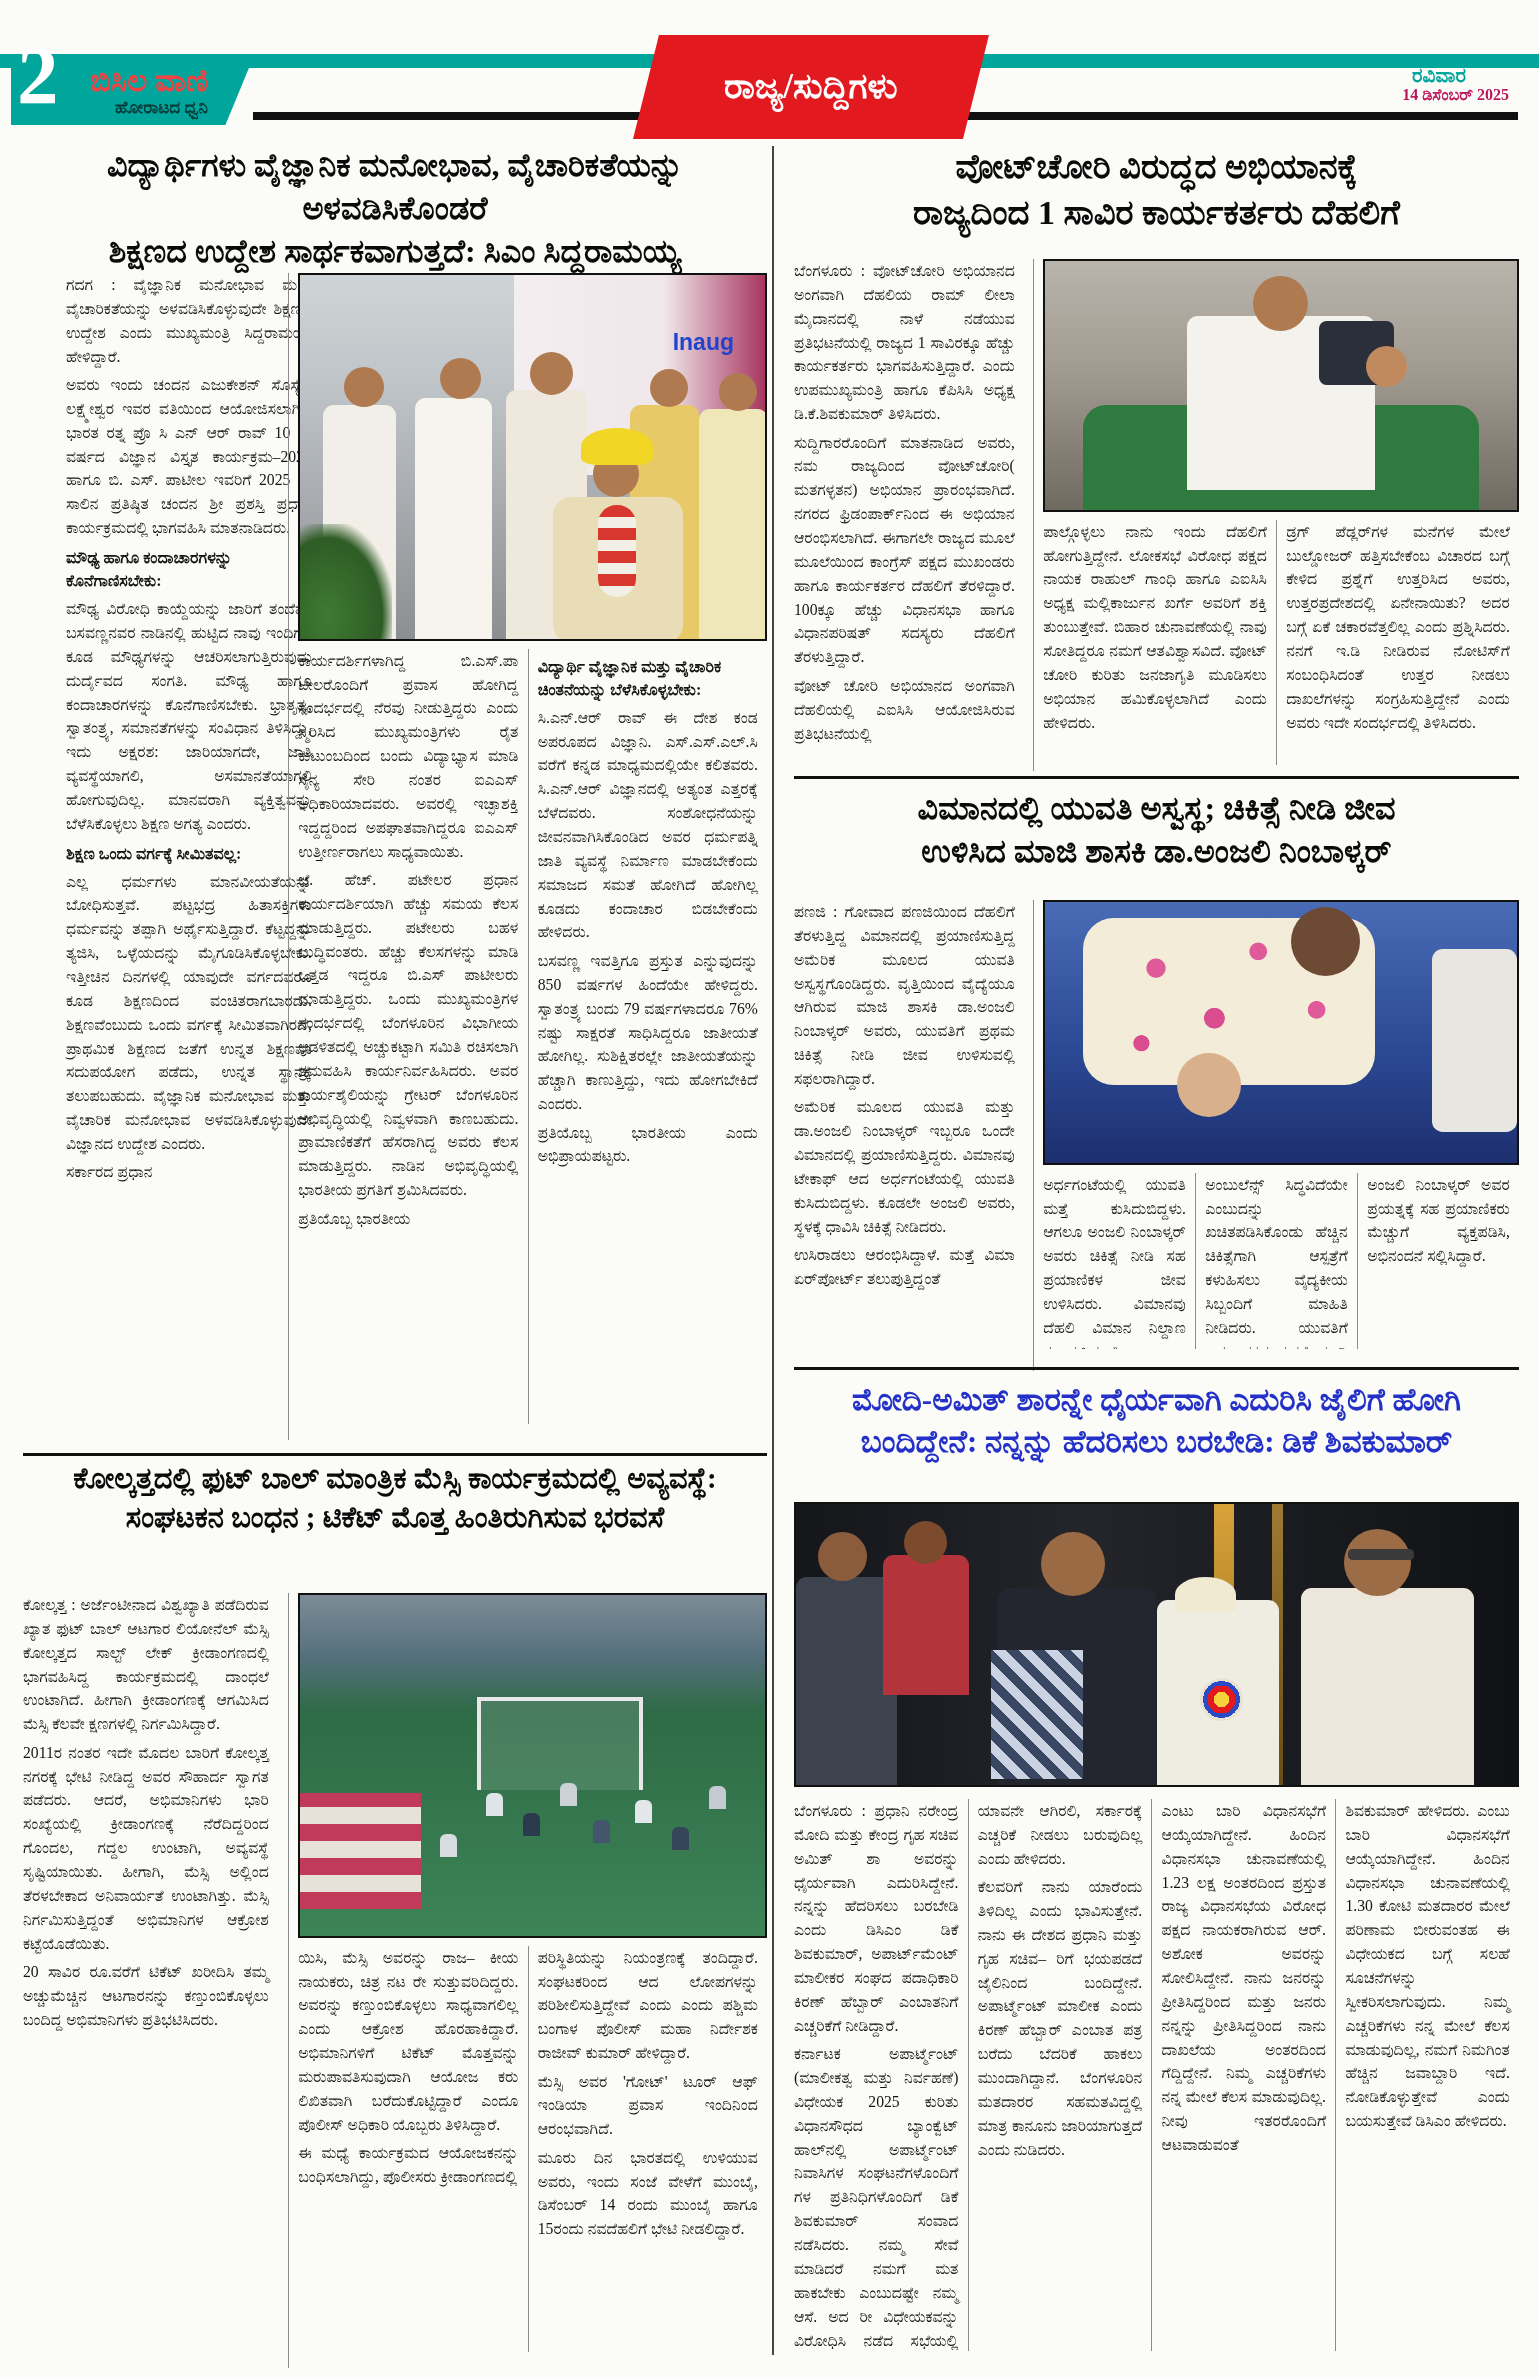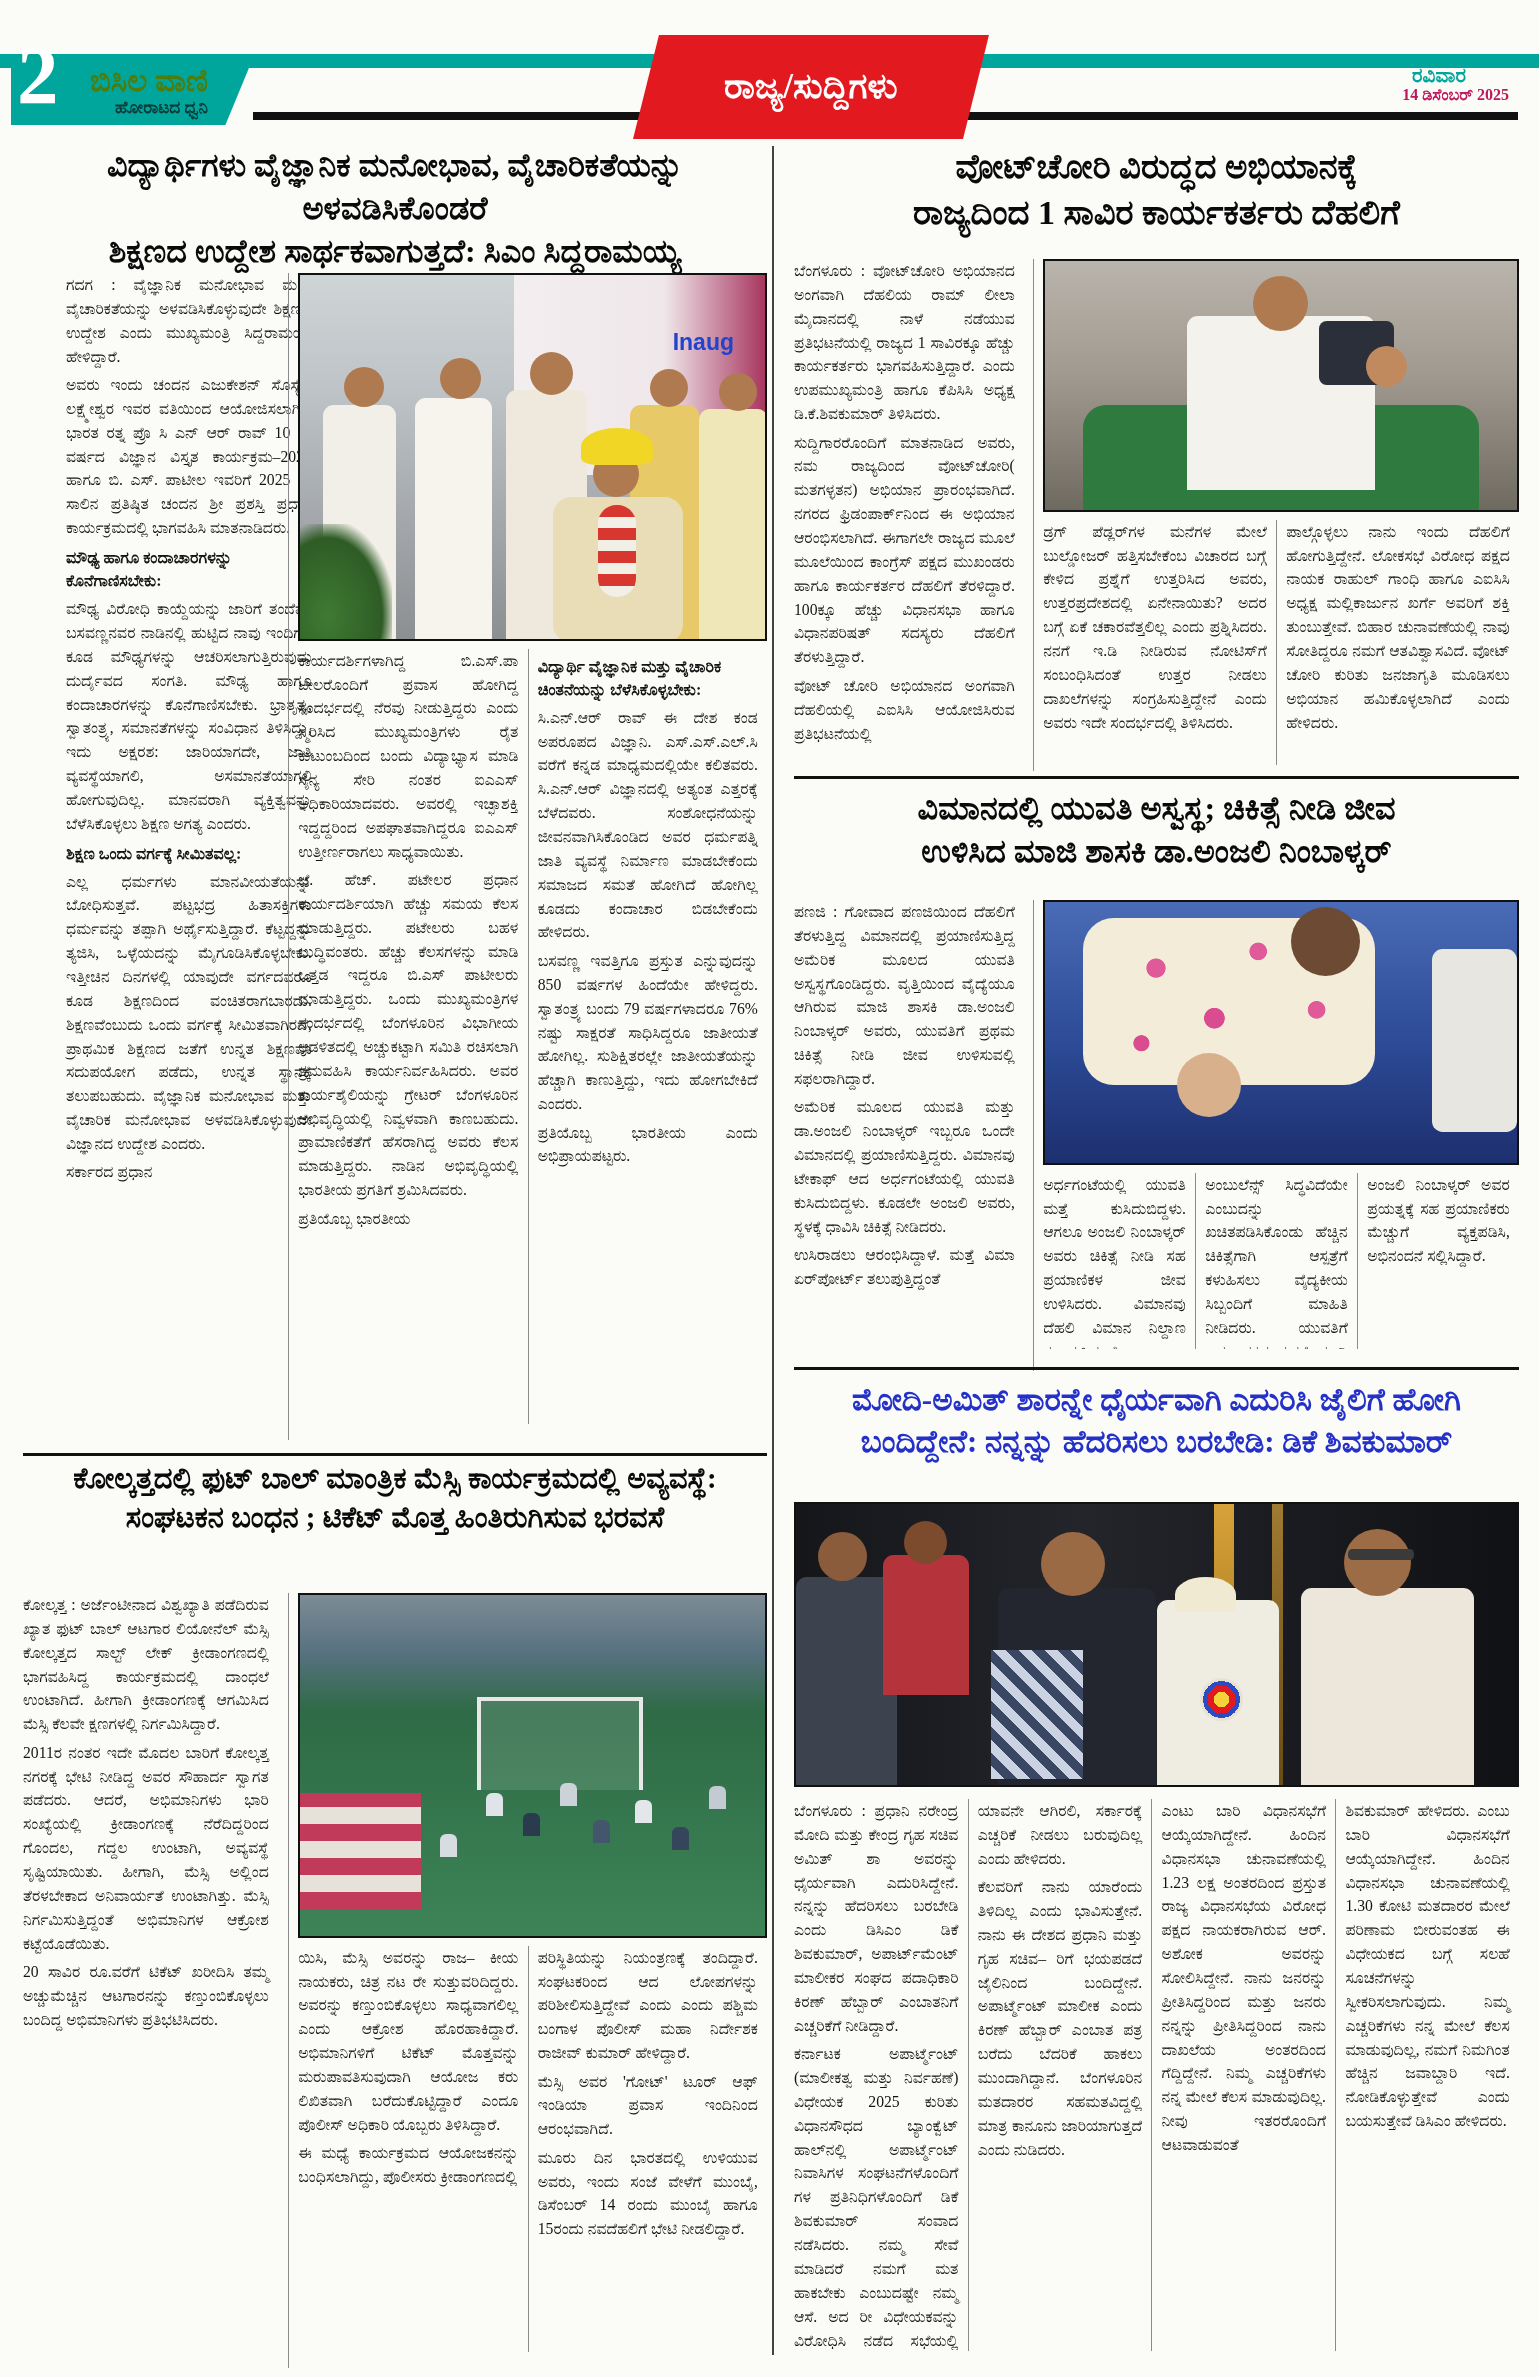--- a/index.html
+++ b/index.html
@@ -7,21 +7,21 @@
     width:1540px;height:2377px;position:relative;
     background:#fbfbf8;color:#141414;
     font-family:"Liberation Serif","DejaVu Sans",serif;
     overflow:hidden;
   }
   
   .teal-band{position:absolute;left:0;top:54px;width:1540px;height:14px;background:#00a69c;}
   .mast-block{position:absolute;left:10.7px;top:54px;width:244px;height:71px;background:#00a69c;
     clip-path:polygon(0 0,100% 0,88% 100%,0 100%);}
   .page-num{position:absolute;left:17px;top:37px;font-size:83px;line-height:77px;font-weight:bold;color:#ffffff;}
-  .mast-title{position:absolute;left:90px;top:63px;font-size:31px;font-weight:bold;color:#4d7c0f;white-space:nowrap;}
+  .mast-title{position:absolute;left:90px;top:63px;font-size:31px;font-weight:bold;color:#ef4444;white-space:nowrap;}
   .mast-tagline{position:absolute;left:115px;top:98px;font-size:17px;font-weight:bold;color:#083a38;white-space:nowrap;}
   .header-rule{position:absolute;left:253px;top:112px;width:1265px;height:7.7px;background:#111;}
   .section-flag{position:absolute;left:646px;top:35px;width:330px;height:104px;background:#e2191f;
     transform:skewX(-14deg);display:flex;align-items:center;justify-content:center;}
   .section-flag span{transform:skewX(14deg);color:#fff;font-size:35px;font-weight:bold;white-space:nowrap;}
   .weekday{position:absolute;right:74px;top:64px;font-size:20px;font-weight:bold;color:#00a69c;}
   .date-line{position:absolute;right:31px;top:86px;font-size:16px;font-weight:bold;color:#be185d;}
   
   .v-divider{position:absolute;left:772px;top:146px;width:1.5px;height:2209px;background:#444;}
   .article{position:absolute;}
@@ -192,24 +192,24 @@
     <div class="photo" style="width:100%;height:253px;">
       <div class="p2-bg"></div>
       <div class="p2-sofa"></div>
       <div class="ph-fig" style="left:30%;top:22%;width:40%;height:70%;background:#f4f2ec;"></div>
       <div class="ph-head" style="left:44%;top:6%;width:55px;height:55px;"></div>
       <div style="position:absolute;left:58%;top:24%;width:16%;height:26%;background:#2b2f3a;border-radius:7.7px;"></div>
       <div class="ph-head" style="left:68%;top:34%;width:41px;height:41px;background:#c08a5e;"></div>
     </div>
     <div class="cols" style="margin-top:7.7px;height:245px;overflow:hidden;">
       <div class="col">
+        <p class="body-text">ಪಾಲ್ಗೊಳ್ಳಲು ನಾನು ಇಂದು ದೆಹಲಿಗೆ ಹೋಗುತ್ತಿದ್ದೇನೆ. ಲೋಕಸಭೆ ವಿರೋಧ ಪಕ್ಷದ ನಾಯಕ ರಾಹುಲ್ ಗಾಂಧಿ ಹಾಗೂ ಎಐಸಿಸಿ ಅಧ್ಯಕ್ಷ ಮಲ್ಲಿಕಾರ್ಜುನ ಖರ್ಗೆ ಅವರಿಗೆ ಶಕ್ತಿ ತುಂಬುತ್ತೇವೆ. ಬಿಹಾರ ಚುನಾವಣೆಯಲ್ಲಿ ನಾವು ಸೋತಿದ್ದರೂ ನಮಗೆ ಆತವಿಶ್ವಾಸವಿದೆ. ವೋಟ್ ಚೋರಿ ಕುರಿತು ಜನಜಾಗೃತಿ ಮೂಡಿಸಲು ಅಭಿಯಾನ ಹಮಿಕೊಳ್ಳಲಾಗಿದೆ ಎಂದು ಹೇಳಿದರು.</p>
+      </div>
+      <div class="col">
         <p class="body-text">ಡ್ರಗ್ ಪೆಡ್ಲರ್‌ಗಳ ಮನೆಗಳ ಮೇಲೆ ಬುಲ್ಡೋಜರ್ ಹತ್ತಿಸಬೇಕೆಂಬ ವಿಚಾರದ ಬಗ್ಗೆ ಕೇಳಿದ ಪ್ರಶ್ನೆಗೆ ಉತ್ತರಿಸಿದ ಅವರು, ಉತ್ತರಪ್ರದೇಶದಲ್ಲಿ ಏನೇನಾಯಿತು? ಅದರ ಬಗ್ಗೆ ಏಕೆ ಚಕಾರವೆತ್ತಲಿಲ್ಲ ಎಂದು ಪ್ರಶ್ನಿಸಿದರು. ನನಗೆ ಇ.ಡಿ ನೀಡಿರುವ ನೋಟಿಸ್‌ಗೆ ಸಂಬಂಧಿಸಿದಂತೆ ಉತ್ತರ ನೀಡಲು ದಾಖಲೆಗಳನ್ನು ಸಂಗ್ರಹಿಸುತ್ತಿದ್ದೇನೆ ಎಂದು ಅವರು ಇದೇ ಸಂದರ್ಭದಲ್ಲಿ ತಿಳಿಸಿದರು.</p>
-      </div>
-      <div class="col">
-        <p class="body-text">ಪಾಲ್ಗೊಳ್ಳಲು ನಾನು ಇಂದು ದೆಹಲಿಗೆ ಹೋಗುತ್ತಿದ್ದೇನೆ. ಲೋಕಸಭೆ ವಿರೋಧ ಪಕ್ಷದ ನಾಯಕ ರಾಹುಲ್ ಗಾಂಧಿ ಹಾಗೂ ಎಐಸಿಸಿ ಅಧ್ಯಕ್ಷ ಮಲ್ಲಿಕಾರ್ಜುನ ಖರ್ಗೆ ಅವರಿಗೆ ಶಕ್ತಿ ತುಂಬುತ್ತೇವೆ. ಬಿಹಾರ ಚುನಾವಣೆಯಲ್ಲಿ ನಾವು ಸೋತಿದ್ದರೂ ನಮಗೆ ಆತವಿಶ್ವಾಸವಿದೆ. ವೋಟ್ ಚೋರಿ ಕುರಿತು ಜನಜಾಗೃತಿ ಮೂಡಿಸಲು ಅಭಿಯಾನ ಹಮಿಕೊಳ್ಳಲಾಗಿದೆ ಎಂದು ಹೇಳಿದರು.</p>
       </div>
     </div>
   </div>
 </article>
 
 <article class="article" style="left:794px;top:776px;width:725px;height:584px;border-top:3.1px solid #111;padding-top:7.7px;">
   <div class="headline" style="font-size:32px;">
     <div>ವಿಮಾನದಲ್ಲಿ ಯುವತಿ ಅಸ್ವಸ್ಥ; ಚಿಕಿತ್ಸೆ ನೀಡಿ ಜೀವ</div>
     <div>ಉಳಿಸಿದ ಮಾಜಿ ಶಾಸಕಿ ಡಾ.ಅಂಜಲಿ ನಿಂಬಾಳ್ಕರ್</div>
   </div>

